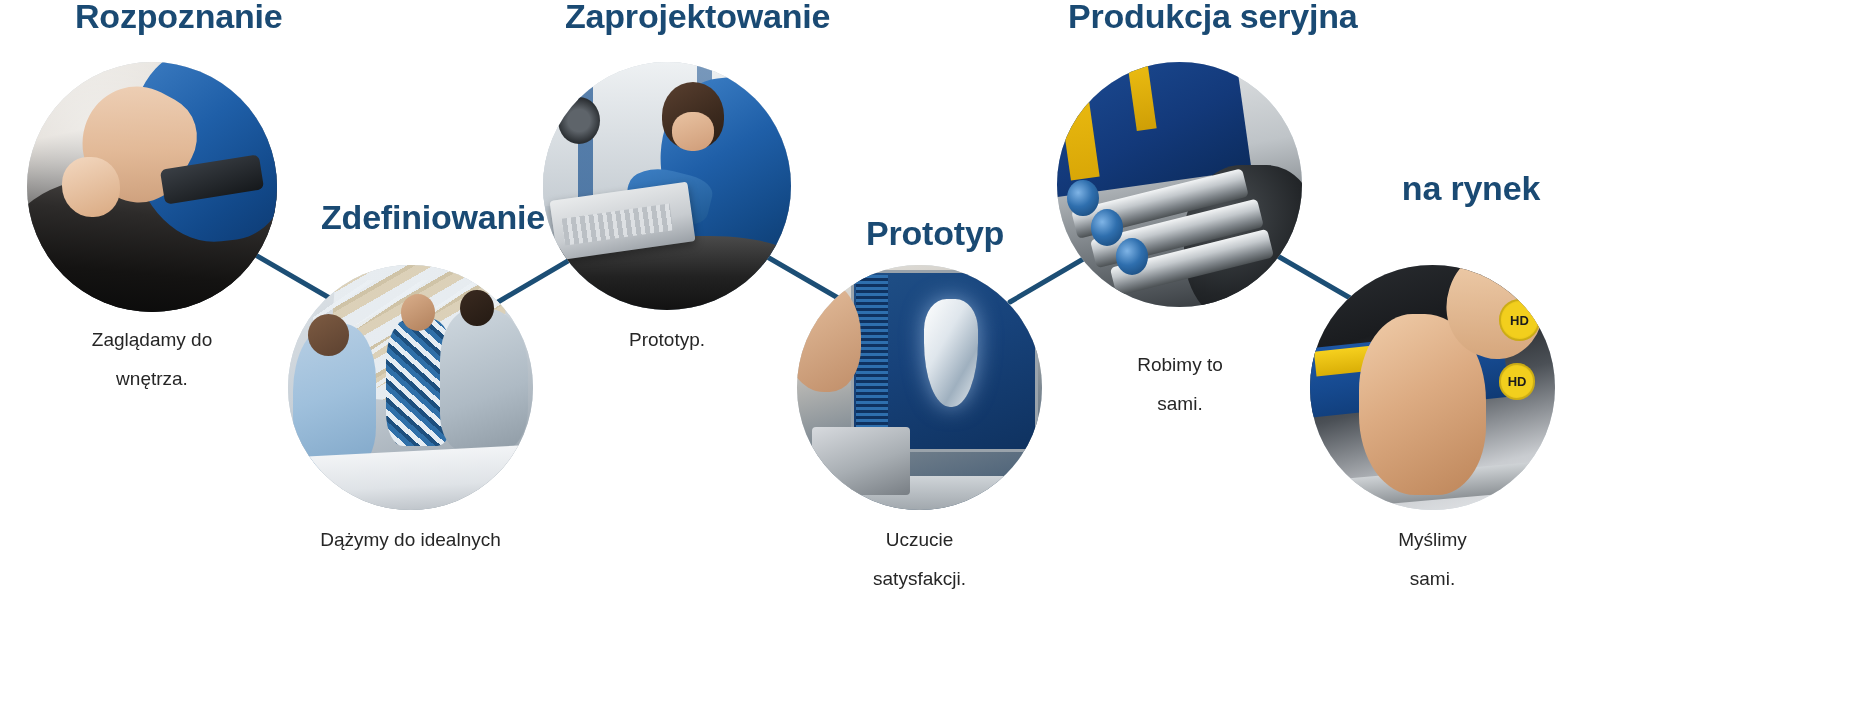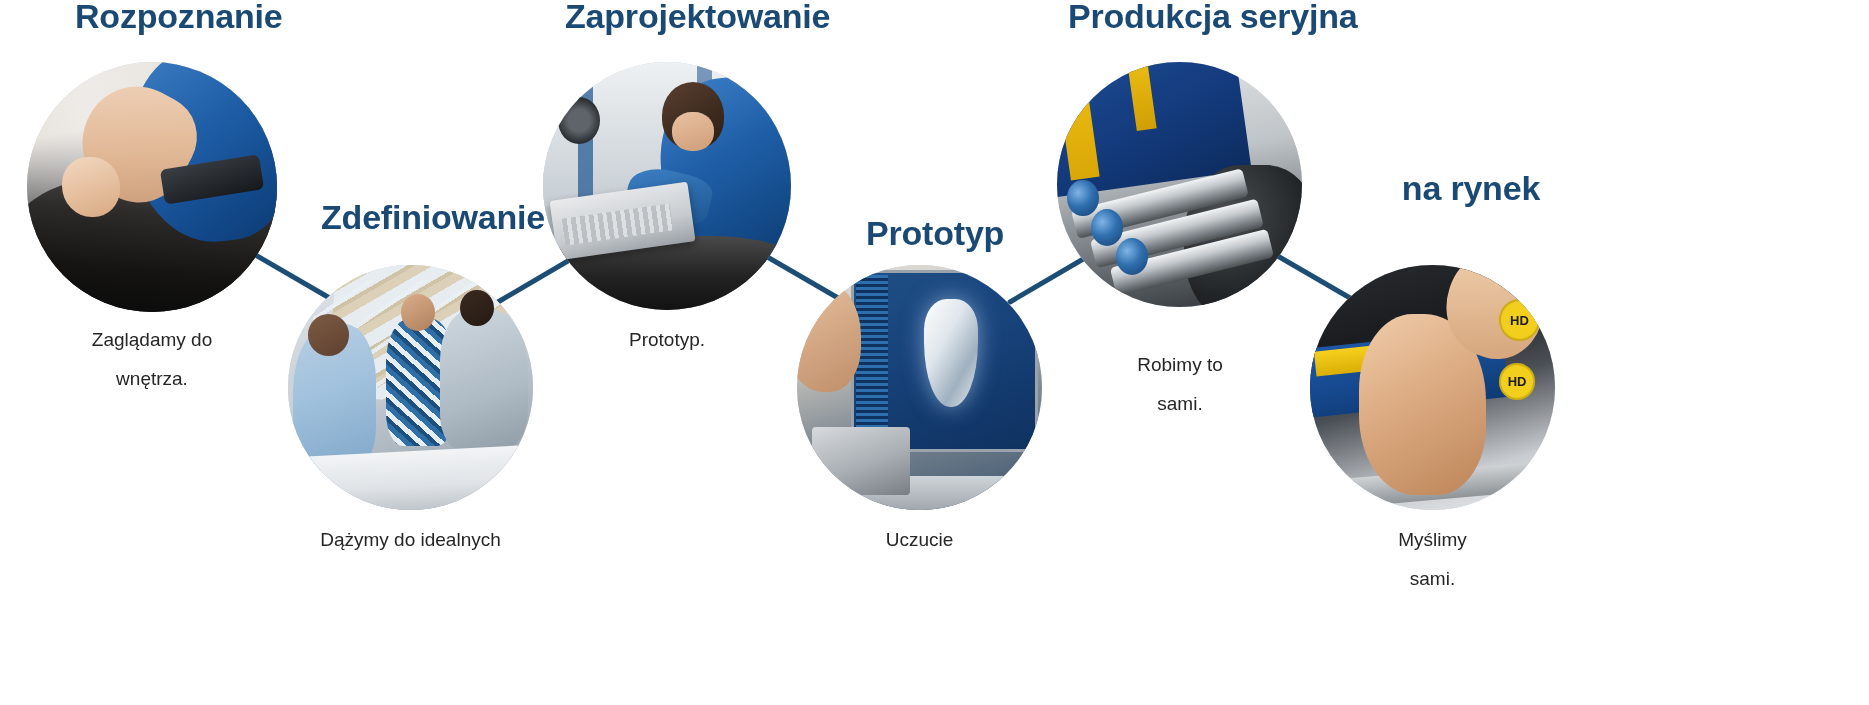--- a/index.html
+++ b/index.html
@@ -372,20 +372,21 @@
         <div class="monitor"></div>
         <div class="panel"></div>
         <div class="part"></div>
         <div class="hand"></div>
         <div class="fixture"></div>
       </div>
     </div>
 
     <div class="caption" style="left:762px;top:520px;width:315px;">
       <div>Uczucie</div>
+      <div>satysfakcji.</div>
     </div>
   </div>
 
   <div class="node">
     <div class="heading" style="left:1068px;top:0px;">Produkcja seryjna</div>
 
     <div class="circle" style="left:1057px;top:62px;width:245px;height:245px;">
       <div class="photo img-prod">
         <div class="machine"></div>
         <div class="ystripe"></div>

